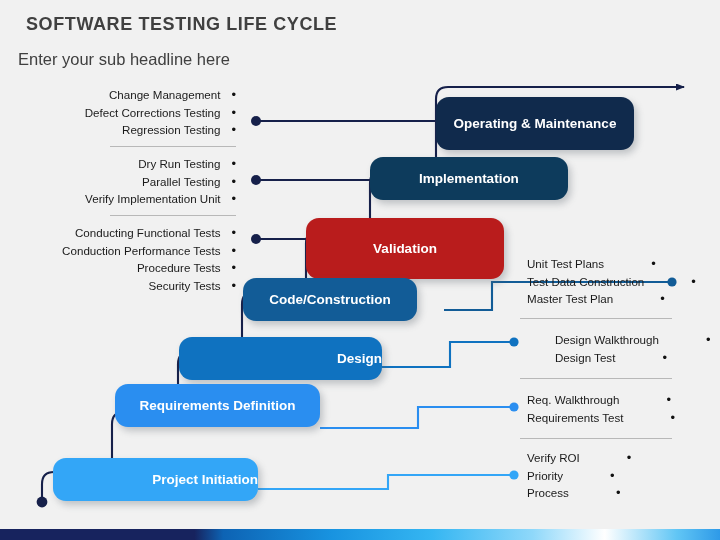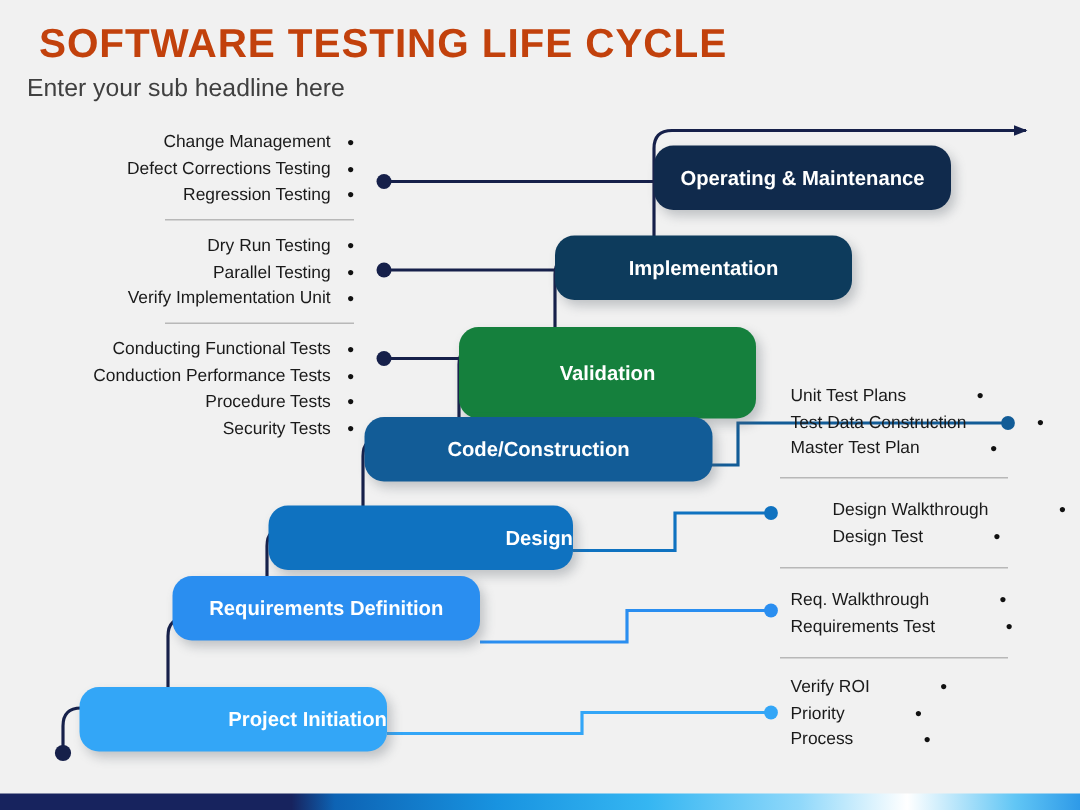--- a/index.html
+++ b/index.html
@@ -7,21 +7,21 @@
     width:720px;height:540px;overflow:hidden;
     background:#f1f1f1;
     font-family:"Liberation Sans", sans-serif;
     position:relative;
   }
   #stage{position:absolute;left:0;top:0;width:720px;height:540px;}
 
   
   .title{
     position:absolute;left:26px;top:14px;
-    font-size:27px;font-weight:bold;color:#c2410c;
+    font-size:18px;font-weight:bold;color:#404040;
     letter-spacing:.6px;white-space:nowrap;
   }
   .subtitle{
     position:absolute;left:18px;top:50px;
     font-size:16.5px;color:#404040;white-space:nowrap;
   }
 
   
   #wires{position:absolute;left:0;top:0;width:720px;height:540px;}
 
@@ -128,33 +128,33 @@
     <g>
       <path d="M 320,428 L 418,428 L 418,407 L 514,407" fill="none" stroke="#2a8ef0" stroke-width="2.1"></path>
       <circle cx="514" cy="407" r="4.6" fill="#2a8ef0"></circle>
     </g>
     <g>
       <path d="M 258,489 L 388,489 L 388,475 L 514,475" fill="none" stroke="#33a6f7" stroke-width="2.1"></path>
       <circle cx="514" cy="475" r="4.6" fill="#33a6f7"></circle>
     </g>
   </svg>
 
-  <div class="stage" style="left:436px;top:97px;width:198px;height:43px;background:#102a4c;">
+  <div class="stage" style="left:436px;top:97px;width:198px;height:53px;background:#102a4c;">
     <span>Operating &amp; Maintenance</span>
   </div>
 
   <div class="stage" style="left:370px;top:157px;width:198px;height:43px;background:#0d3b5c;">
     <span>Implementation</span>
   </div>
 
-  <div class="stage" style="left:306px;top:218px;width:198px;height:61px;background:#15803d;">
+  <div class="stage" style="left:306px;top:218px;width:198px;height:61px;background:#b91c1c;">
     <span>Validation</span>
   </div>
 
-  <div class="stage" style="left:243px;top:278px;width:232px;height:43px;background:#125c97;">
+  <div class="stage" style="left:243px;top:278px;width:174px;height:43px;background:#125c97;">
     <span>Code/Construction</span>
   </div>
 
   <div class="stage" style="left:179px;top:337px;width:203px;height:43px;background:#0f72c0;justify-content:flex-end;">
     <span>Design</span>
   </div>
 
   <div class="stage" style="left:115px;top:384px;width:205px;height:43px;background:#2a8ef0;border-radius:13px;">
     <span>Requirements Definition</span>
   </div>

